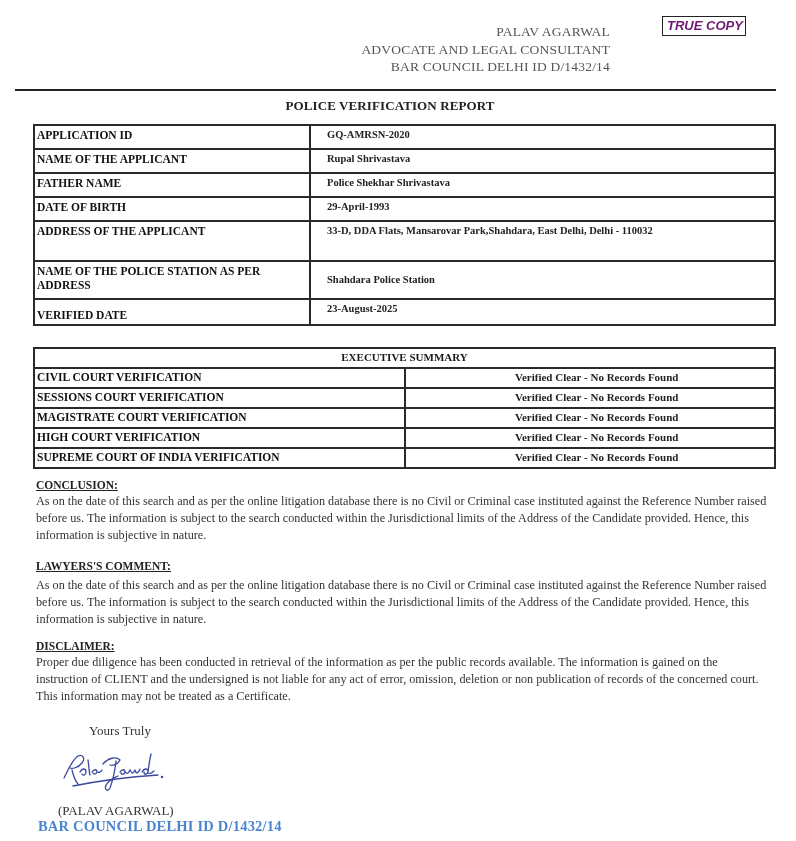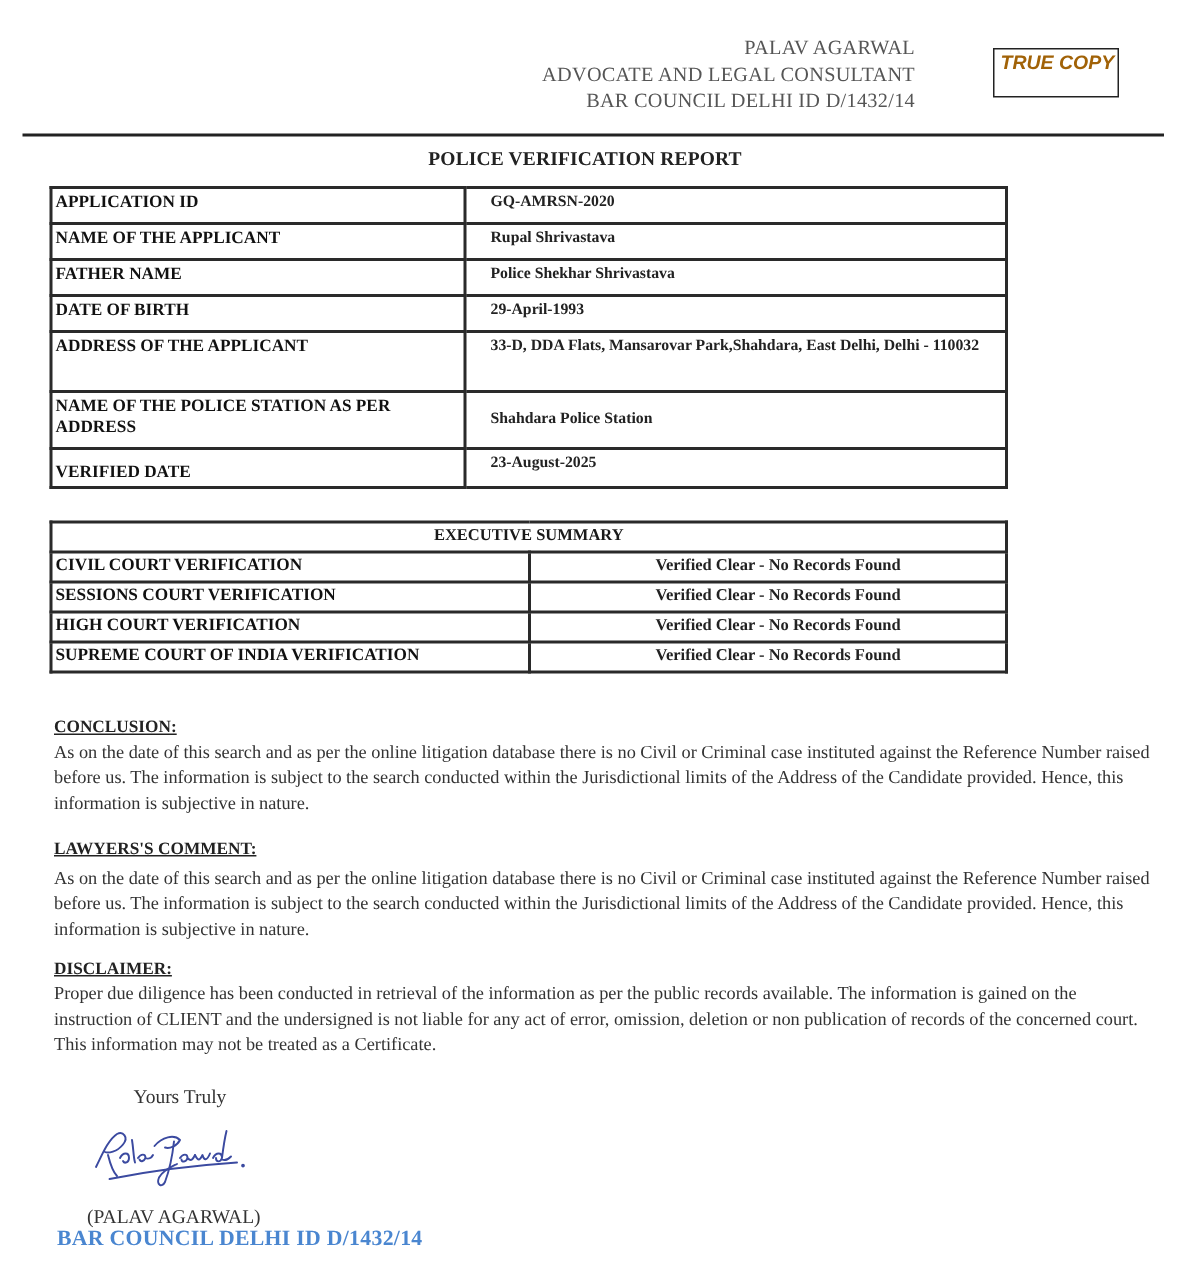--- a/index.html
+++ b/index.html
@@ -6,36 +6,36 @@
   body {
     width: 796px; height: 841px; position: relative; overflow: hidden;
     font-family: "Liberation Serif", "DejaVu Serif", serif; color: #1a1a1a;
   }
   .letterhead {
     position: absolute; left: 200px; top: 23px; width: 410px;
     text-align: right; color: #555555; font-size: 13.5px; line-height: 17.5px;
     letter-spacing: 0.2px;
   }
   .true-copy {
-    position: absolute; left: 662px; top: 32px; width: 84px; height: 33px;
+    position: absolute; left: 662px; top: 16px; width: 84px; height: 20px;
     border: 1.5px solid #222; box-sizing: border-box;
     font-family: "Liberation Sans", "DejaVu Sans", sans-serif;
     font-weight: bold; font-style: italic; font-size: 13px;
-    line-height: 18px; padding-left: 4px; color: #a16207;
+    line-height: 18px; padding-left: 4px; color: #701a75;
   }
   .hr {
     position: absolute; left: 15px; top: 89px; width: 761px; height: 2px; background: #222;
   }
   .report-title {
     position: absolute; left: 0; top: 98px; width: 740px; text-align: center;
     font-weight: bold; font-size: 13px; text-decoration: underline; color: #222;
     letter-spacing: 0.1px; padding-left: 0;
   }
   .report-title span { display: inline-block; margin-left: 40px; }
-  table { border-collapse: collapse; position: absolute; left: 33px; width: 639px; table-layout: fixed; }
+  table { border-collapse: collapse; position: absolute; left: 33px; width: 743px; table-layout: fixed; }
   td {
     border: 2px solid #2a2a2a; font-size: 11.5px; padding: 2px 2px; vertical-align: top;
     line-height: 14px;
   }
   td.lbl { font-weight: bold; width: 270px; color: #111; font-size: 11.5px; }
   td.val { font-weight: bold; font-size: 10.5px; color: #222; padding-left: 16px; }
   #details { top: 124px; }
   #details tr td { height: 18px; }
   #details tr.addr td { height: 34px; }
   #details tr.station td { height: 32px; }
@@ -124,20 +124,24 @@
   </tr>
   <tr>
     <td class="lbl">CIVIL COURT VERIFICATION</td>
     <td class="val">Verified Clear - No Records Found</td>
   </tr>
   <tr>
     <td class="lbl">SESSIONS COURT VERIFICATION</td>
     <td class="val">Verified Clear - No Records Found</td>
   </tr>
   <tr>
+    <td class="lbl">MAGISTRATE COURT VERIFICATION</td>
+    <td class="val">Verified Clear - No Records Found</td>
+  </tr>
+  <tr>
     <td class="lbl">HIGH COURT VERIFICATION</td>
     <td class="val">Verified Clear - No Records Found</td>
   </tr>
   <tr>
     <td class="lbl">SUPREME COURT OF INDIA VERIFICATION</td>
     <td class="val">Verified Clear - No Records Found</td>
   </tr>
 </tbody>
   </table>
 

